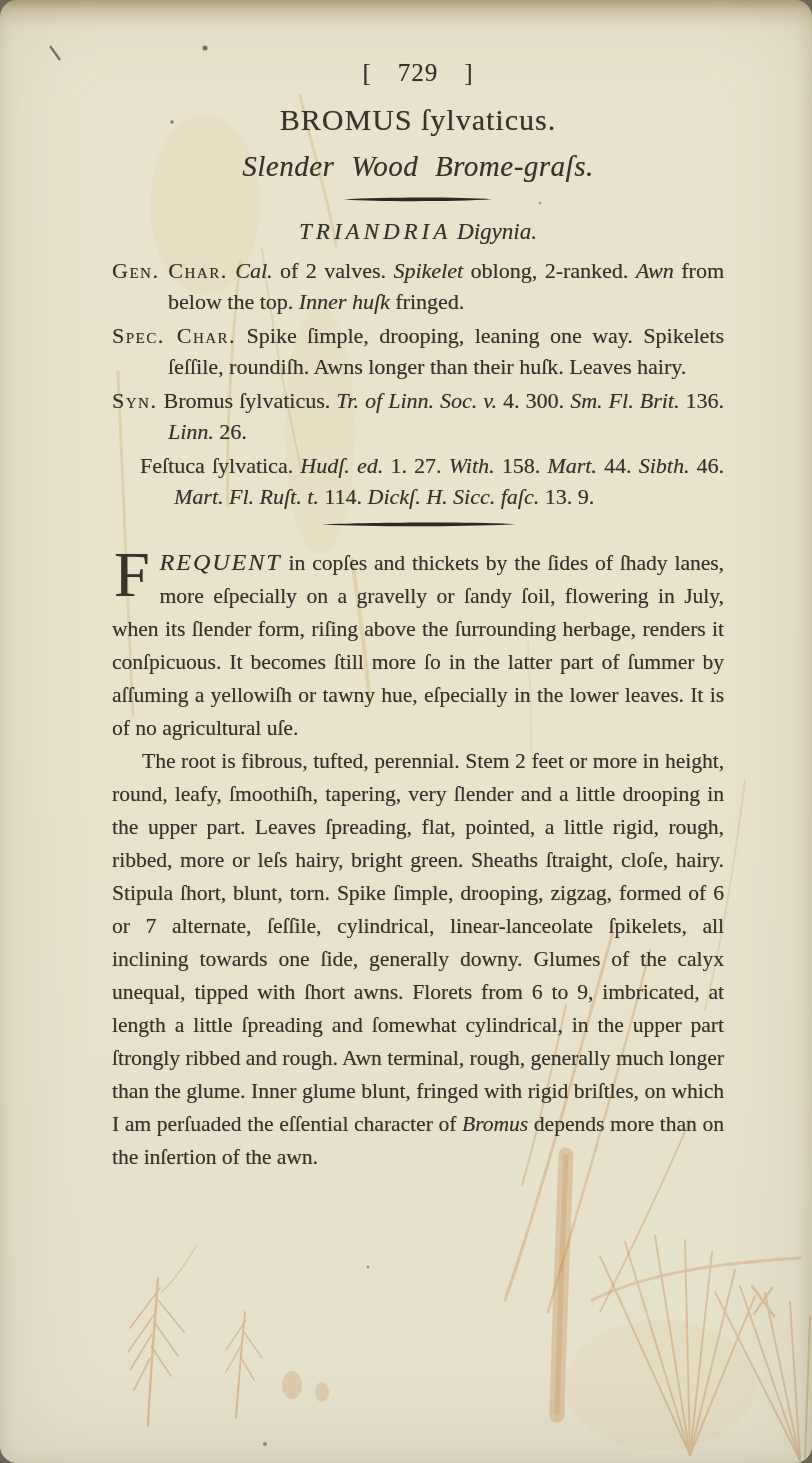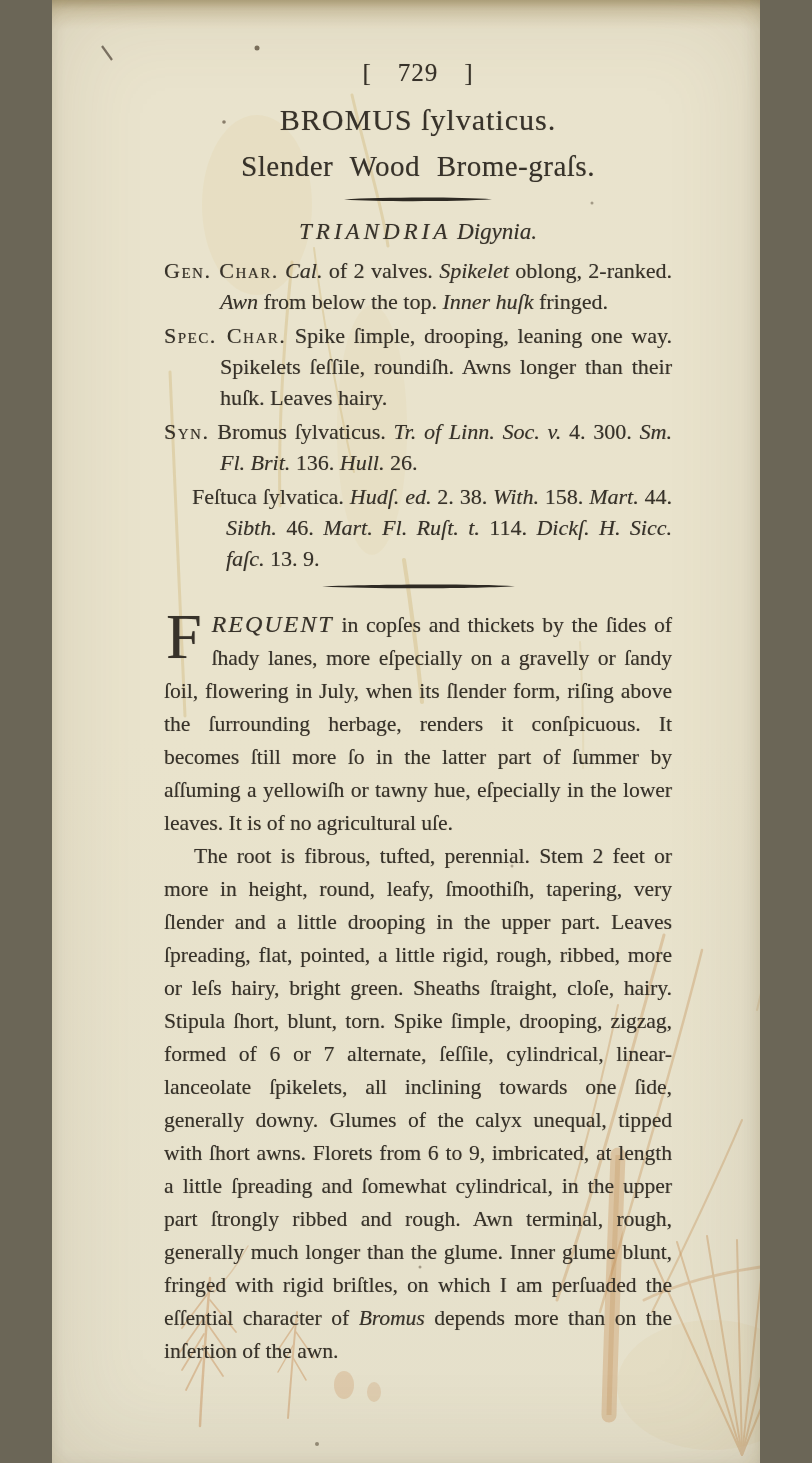--- a/index.html
+++ b/index.html
@@ -1,39 +1,40 @@
 <!DOCTYPE html>
 <html style="--ink: #37322a; --paper: #e9e3cc;"><head>
 <meta charset="utf-8">
 <style>
   html,body{margin:0;padding:0;background:#6b6657;}
   .page{
     position:relative;
-    width:708px;height:1463px;
+    width:812px;height:1463px;
     margin:0 auto;
     overflow:hidden;
     background:linear-gradient(180deg,#c9bc97 0px,#ded4b6 9px,#e9e3cd 30px,#e9e3cc 50%,#e5e0cb 100%);
     font-family:"Liberation Serif","DejaVu Serif",serif;
     color:var(--ink,#37322a);
+    border-radius:17px;
   }
   .page::after{
     content:"";position:absolute;inset:0;z-index:5;pointer-events:none;
     box-shadow:inset 0 0 95px rgba(110,95,60,.16),inset 0 12px 26px -12px rgba(95,80,45,.38),inset -6px 0 30px -14px rgba(110,95,60,.22);
   }
   .stains{position:absolute;inset:0;z-index:1;pointer-events:none;}
   .content{
     position:relative;z-index:2;
     padding:58px 88px 0 112px;
     text-shadow:0.3px 0.4px 0.7px rgba(52,44,30,.45);
   }
   header{text-align:center;}
   .pagenum{font-size:25px;line-height:30px;margin-bottom:14px;letter-spacing:1px;}
   .pagenum .num{margin:0 26px;}
   .h-latin{font-size:30px;line-height:36px;font-weight:normal;margin:0 0 10px;letter-spacing:1px;}
-  .h-common{font-size:29px;line-height:36px;font-weight:normal;margin:0;word-spacing:9px;letter-spacing:.5px;}
+  .h-common{font-size:29px;line-height:36px;font-weight:normal;font-style:italic;margin:0;word-spacing:9px;letter-spacing:.5px;}
   .rule{display:block;margin:12px auto 14px;}
   .rule svg{display:block;}
   .rule2{margin:9px auto 0;}
   .classif{font-size:23px;line-height:30px;}
   .synopsis{margin-top:8px;font-size:22px;line-height:31px;}
   .synopsis p{margin:3px 0;text-align:justify;}
   .hang{padding-left:56px;text-indent:-56px;}
   .indent2{padding-left:62px;text-indent:-34px;}
   .sc{font-variant:small-caps;letter-spacing:1.5px;}
   .it{font-style:italic;}
@@ -127,22 +128,22 @@
           <path d="M1,3.5 C35,1.2 115,0.8 149,3.3 C115,5.6 35,6 1,3.5 Z" fill="#2e2a23"></path>
         </svg>
       </span>
 
       <div class="classif"><span class="itsp">TRIANDRIA</span><span> </span><span class="it">Digynia.</span></div>
     </header>
 
     <section class="synopsis">
       <p class="hang"><span class="sc">Gen. Char.</span><span> </span><span class="it">Cal.</span><span> of 2 valves. </span><span class="it">Spikelet</span><span> oblong, 2-ranked. </span><span class="it">Awn</span><span> from below the top.  </span><span class="it">Inner huſk</span><span> fringed.</span></p>
       <p class="hang"><span class="sc">Spec. Char.</span><span> Spike ſimple, drooping, leaning one way.  Spikelets ſeſſile, roundiſh.  Awns longer than their huſk.  Leaves hairy.</span></p>
-      <p class="hang"><span class="sc">Syn.</span><span>  Bromus ſylvaticus.  </span><span class="it">Tr. of Linn. Soc. v.</span><span> 4. 300. </span><span class="it">Sm. Fl. Brit.</span><span> 136.  </span><span class="it">Hull.</span><span> 26.</span></p>
-      <p class="indent2"><span>Feſtuca ſylvatica.  </span><span class="it">Hudſ. ed.</span><span> 2. 38.  </span><span class="it">With.</span><span> 158. </span><span class="it">Mart.</span><span> 44.  </span><span class="it">Sibth.</span><span> 46.  </span><span class="it">Mart. Fl. Ruſt. t.</span><span> 114. </span><span class="it">Dickſ. H. Sicc. faſc.</span><span> 13. 9.</span></p>
+      <p class="hang"><span class="sc">Syn.</span><span>  Bromus ſylvaticus.  </span><span class="it">Tr. of Linn. Soc. v.</span><span> 4. 300. </span><span class="it">Sm. Fl. Brit.</span><span> 136.  </span><span class="it">Linn.</span><span> 26.</span></p>
+      <p class="indent2"><span>Feſtuca ſylvatica.  </span><span class="it">Hudſ. ed.</span><span> 1. 27.  </span><span class="it">With.</span><span> 158. </span><span class="it">Mart.</span><span> 44.  </span><span class="it">Sibth.</span><span> 46.  </span><span class="it">Mart. Fl. Ruſt. t.</span><span> 114. </span><span class="it">Dickſ. H. Sicc. faſc.</span><span> 13. 9.</span></p>
     </section>
 
     <span class="rule rule2" style="width:195px;display:block;margin-left:auto;margin-right:auto;">
       <svg width="195" height="7" viewBox="0 0 195 7" aria-hidden="true">
         <path d="M1,3.5 C48,1.4 150,0.6 194,3.2 C150,5.8 48,6 1,3.5 Z" fill="#2e2a23"></path>
       </svg>
     </span>
 
     <section class="body-text">
       <p class="para1">

